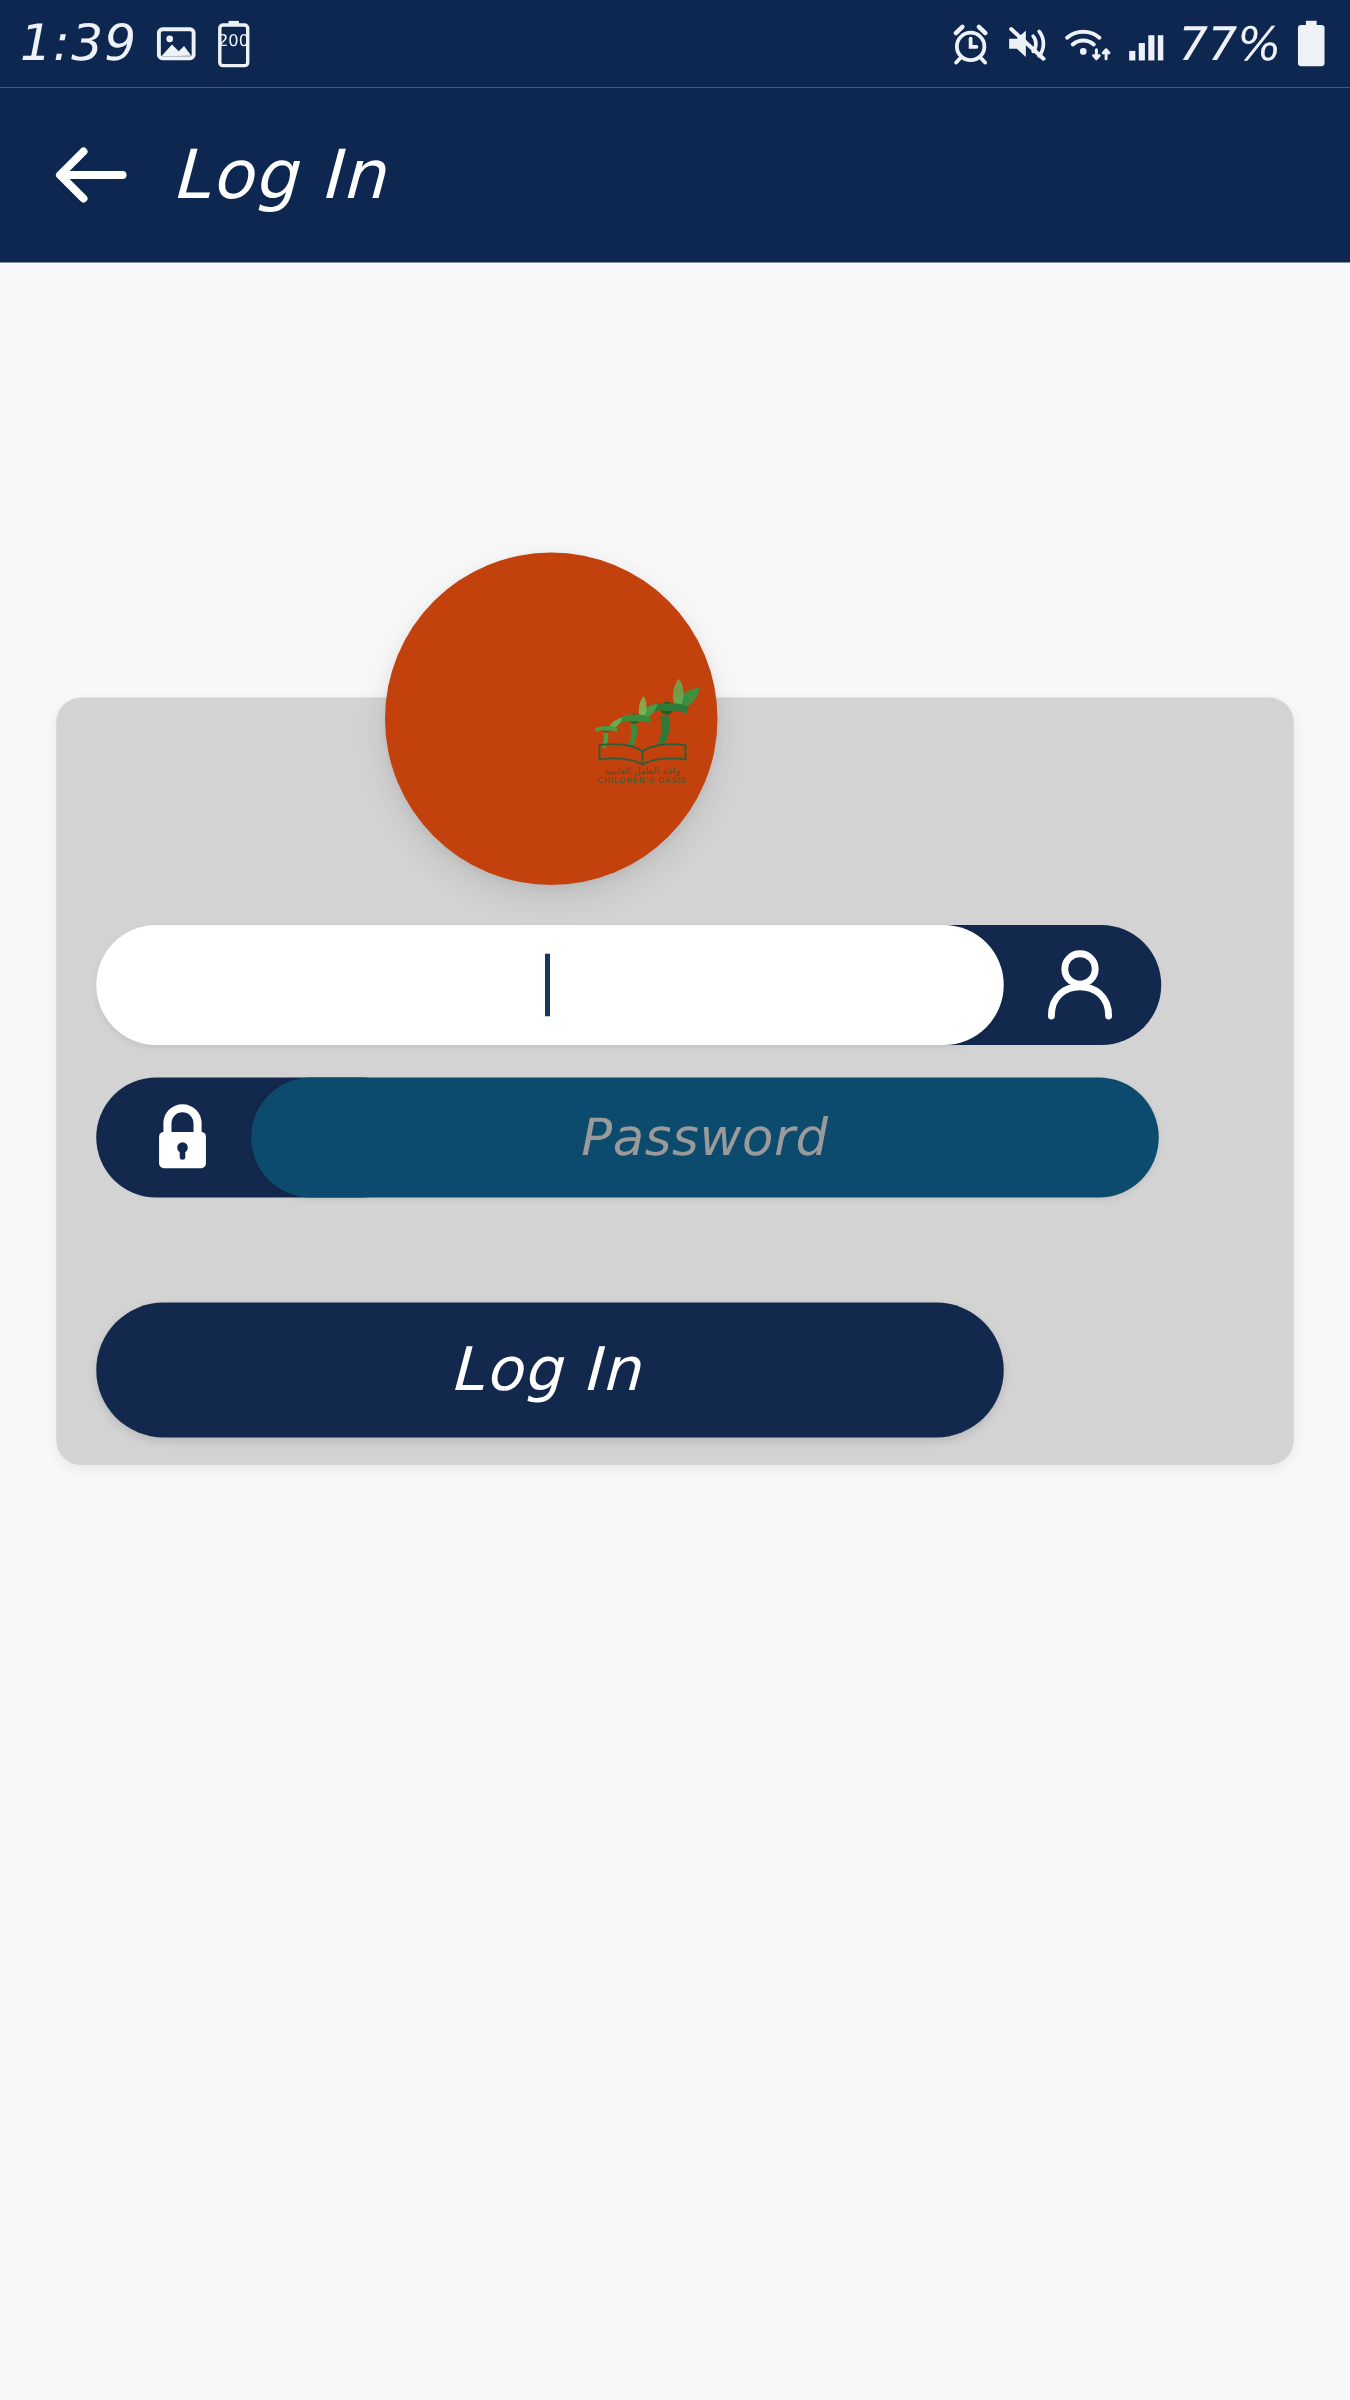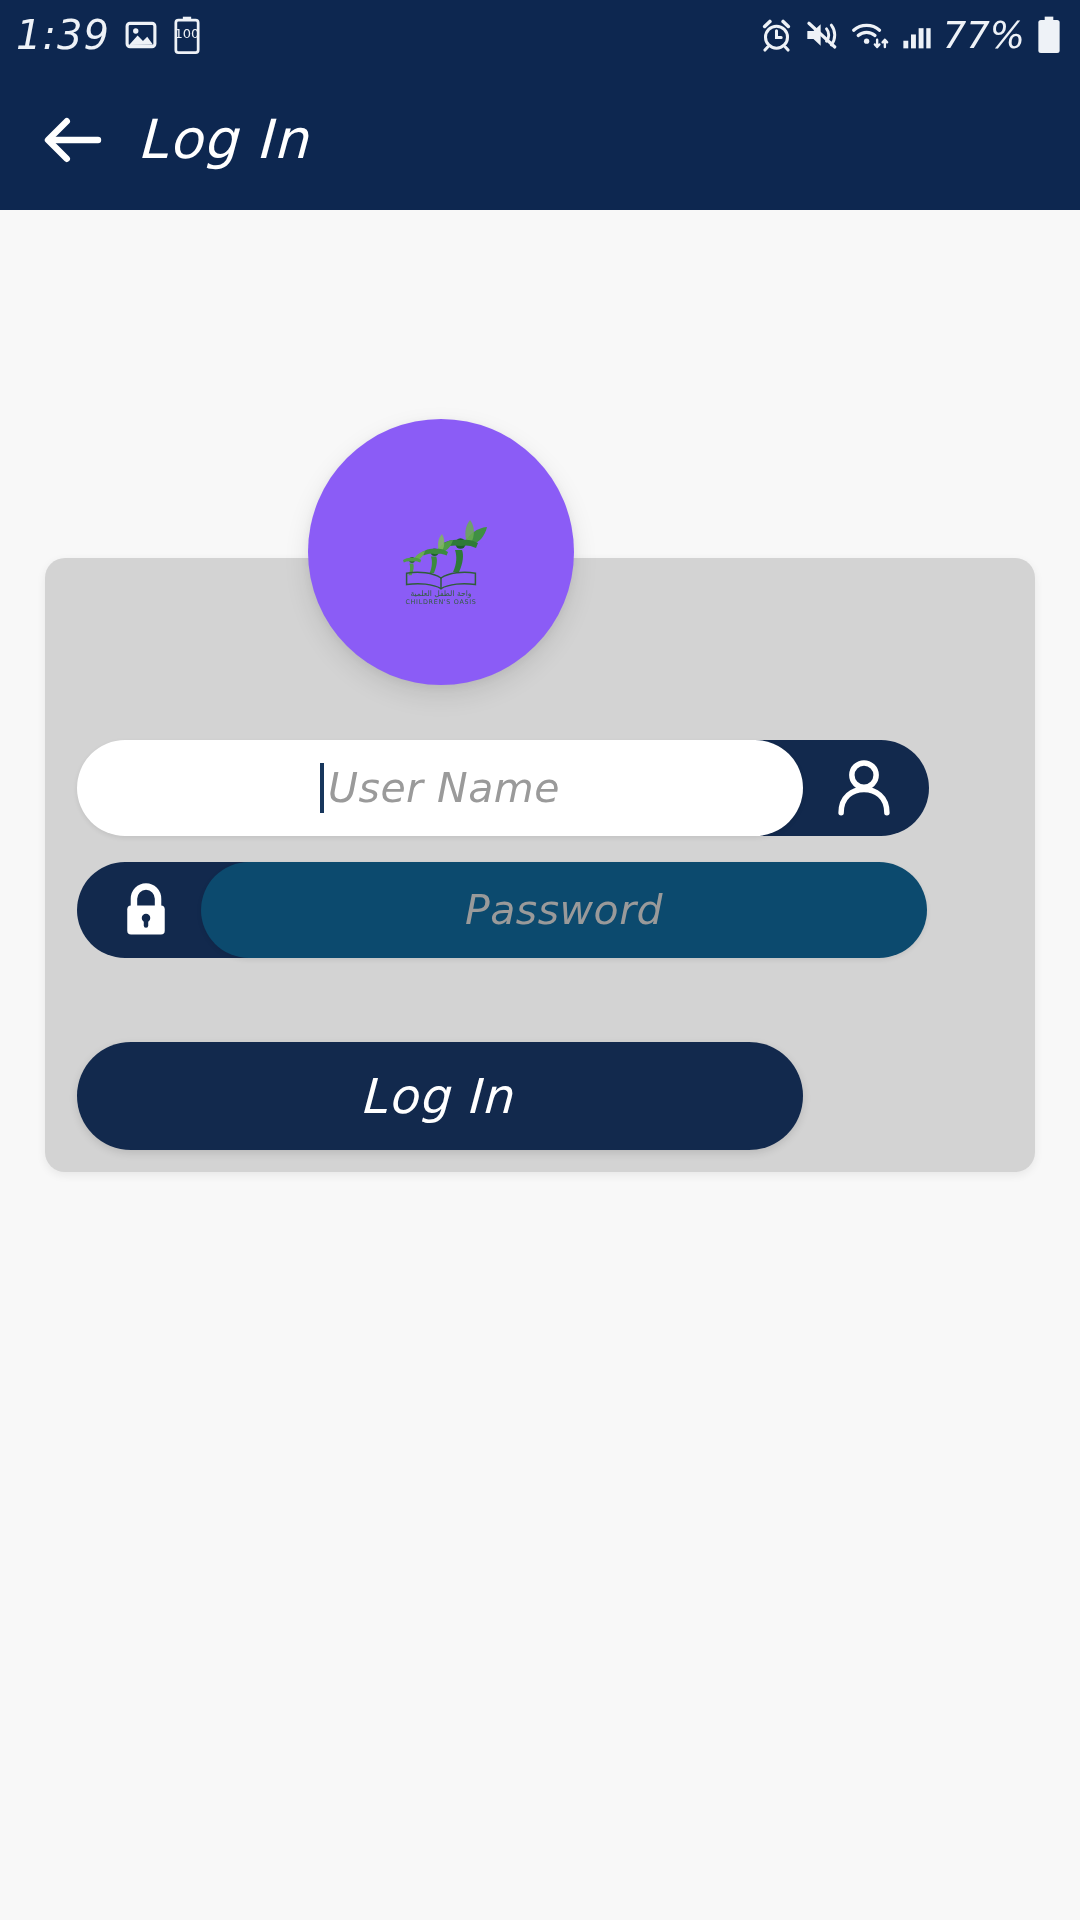--- a/index.html
+++ b/index.html
@@ -43,25 +43,25 @@
   .appbar-title{
     color:#ffffff; font-size:54px; line-height:58px;
     margin-left:22px; font-style:italic; font-weight:400;
     font-family:"DejaVu Sans", sans-serif;
     letter-spacing:1px;
     transform:skewX(-4deg);
   }
 
   
   .logo-circle{
-    position:absolute; left:308px; top:419px;
+    position:absolute; left:308px; top:442px;
     width:266px; height:266px; border-radius:50%;
-    background:#8b5cf6;
+    background:#c2410c;
     box-shadow:0 10px 26px rgba(0,0,0,0.10), 0 2px 8px rgba(0,0,0,0.05);
-    display:flex; align-items:center; justify-content:center;
+    display:flex; align-items:center; justify-content:flex-end;
     z-index:3;
   }
   .logo-mark{ width:120px; height:108px; display:block; }
 
   
   .card{
     position:absolute; left:45px; top:558px;
     width:990px; height:614px;
     background:#d3d3d3; border-radius:20px;
     box-shadow:0 3px 10px rgba(0,0,0,0.07);
@@ -139,21 +139,21 @@
         <rect x="2.2" y="3.8" width="19.6" height="16.4" rx="2" fill="none" stroke="#eef2f7" stroke-width="2.2"></rect>
         <circle cx="8.3" cy="9.2" r="1.9" fill="#eef2f7"></circle>
         <path d="M3.6 19 L9.6 12.4 L13.4 16.2 L16.4 13.2 L20.5 18.8 Z" fill="#eef2f7"></path>
       </svg>
 
       <span style="position:relative;display:inline-block;">
         <svg class="sb-ico" width="30" height="38" viewBox="0 0 24 32">
           <rect x="8.5" y="0.6" width="7" height="3" fill="#eef2f7"></rect>
           <rect x="2.6" y="3.4" width="18.8" height="27.4" rx="2.2" fill="none" stroke="#eef2f7" stroke-width="2.3"></rect>
         </svg>
-        <span style="position:absolute;left:0;top:11px;width:30px;text-align:center;color:#eef2f7;font-size:13px;line-height:13px;font-family:'DejaVu Sans',sans-serif;">100</span>
+        <span style="position:absolute;left:0;top:11px;width:30px;text-align:center;color:#eef2f7;font-size:13px;line-height:13px;font-family:'DejaVu Sans',sans-serif;">200</span>
       </span>
     </div>
 
     <div class="sb-right">
 
       <svg class="sb-ico" width="33" height="33" viewBox="0 0 24 24">
         <circle cx="12" cy="13.2" r="8" fill="none" stroke="#eef2f7" stroke-width="2.2"></circle>
         <path d="M12 8.6 v4.8 h3.4" fill="none" stroke="#eef2f7" stroke-width="2.2" stroke-linecap="round"></path>
         <path d="M3.4 5.4 L7.2 1.8 M20.6 5.4 L16.8 1.8" stroke="#eef2f7" stroke-width="2.6" stroke-linecap="round"></path>
         <path d="M5.6 20.4 L3.6 22.6 M18.4 20.4 L20.4 22.6" stroke="#eef2f7" stroke-width="2.2" stroke-linecap="round"></path>
@@ -242,21 +242,20 @@
 
   <div class="field-row uname-row">
     <div class="uname-cap">
       <svg width="62" height="62" viewBox="0 0 26 26">
         <circle cx="13" cy="7.6" r="5.1" fill="none" stroke="#ffffff" stroke-width="2.3"></circle>
         <path d="M3.4 23.4 C3.4 16.6 8.2 13.6 13 13.6 C17.8 13.6 22.6 16.6 22.6 23.4" fill="none" stroke="#ffffff" stroke-width="2.3" stroke-linecap="round"></path>
       </svg>
     </div>
     <div class="uname-pill">
       <span class="caret"></span>
-      <span class="ph">User Name</span>
     </div>
   </div>
 
   <div class="field-row pw-row">
     <div class="pw-cap">
       <svg width="58" height="58" viewBox="0 0 26 26">
         <path d="M7.6 11.4 V8 C7.6 4.9 10 2.5 13 2.5 C16 2.5 18.4 4.9 18.4 8 V11.4" fill="none" stroke="#ffffff" stroke-width="2.9" stroke-linecap="round"></path>
         <rect x="4.6" y="11" width="16.8" height="13" rx="1.7" fill="#ffffff"></rect>
         <circle cx="13" cy="16.6" r="1.9" fill="#12294d"></circle>
         <rect x="12" y="16.6" width="2" height="4.4" rx="1" fill="#12294d"></rect>

